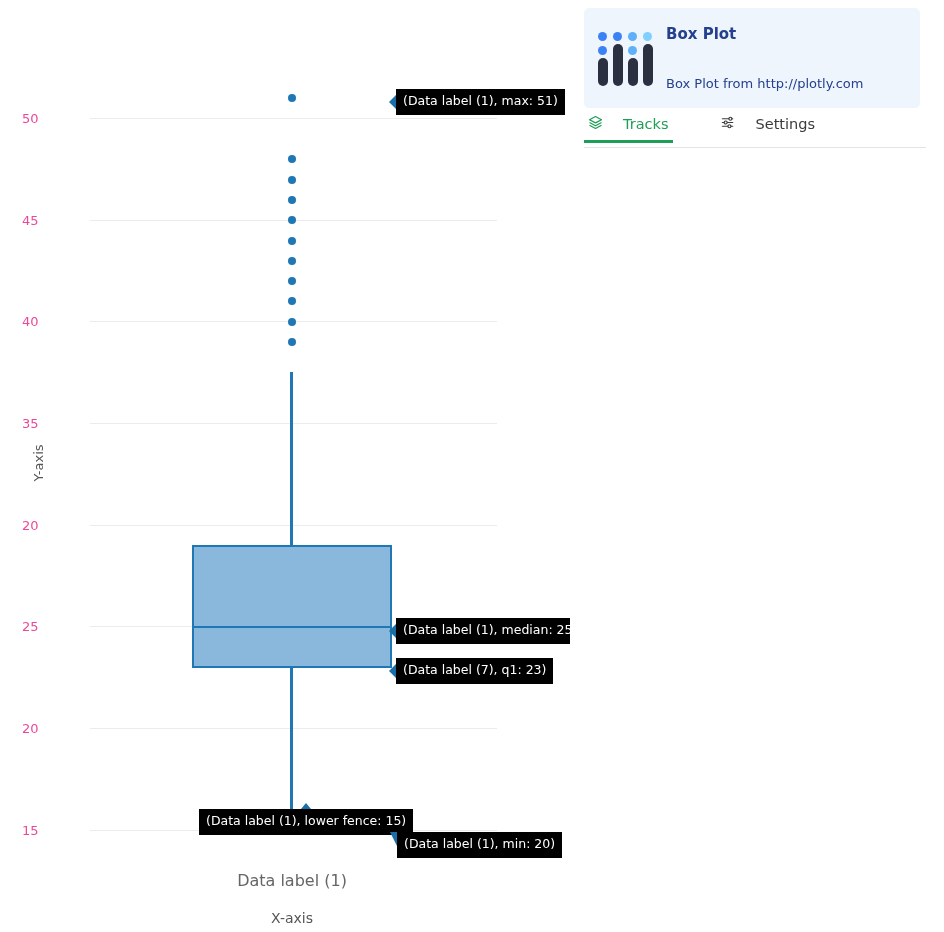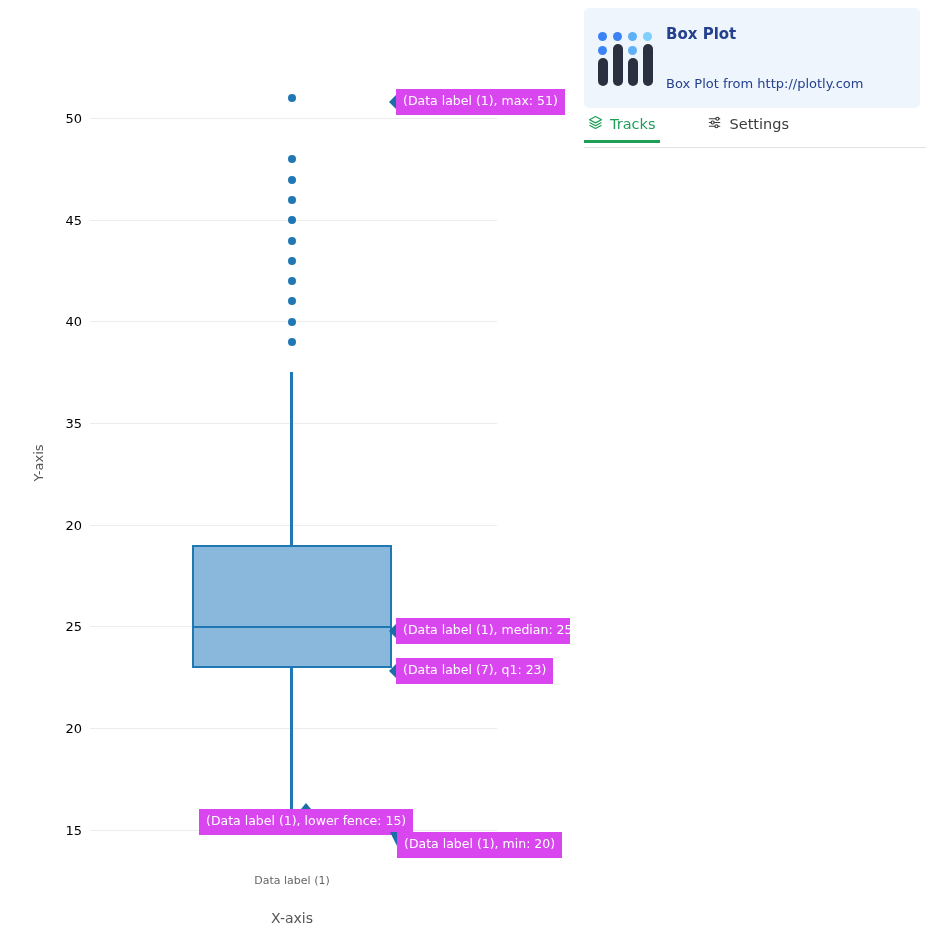--- a/index.html
+++ b/index.html
@@ -9,39 +9,39 @@
     font-family:"DejaVu Sans","Liberation Sans",sans-serif;
     color:#333;
     overflow:hidden;
     position:relative;
   }
 
   
   #chart-area{position:absolute;left:0;top:0;width:570px;height:932px;}
 
   .gridline{position:absolute;left:90px;width:407px;height:1px;background:#ececec;}
-  .ytick{position:absolute;right:0;width:60px;text-align:right;font-size:13px;color:#000000;
+  .ytick{position:absolute;right:0;width:60px;text-align:left;font-size:13px;color:#ec4899;
          transform:translateY(-50%);}
   .ytick-wrap{position:absolute;left:10px;width:72px;}
 
   #y-axis-title{
     position:absolute;left:38px;top:463px;
     font-size:13px;color:#555;
     transform:translate(-50%,-50%) rotate(-90deg);
     white-space:nowrap;
   }
   #x-axis-title{
     position:absolute;left:292px;top:918px;
     font-size:14px;color:#555;
     transform:translate(-50%,-50%);
     white-space:nowrap;
   }
   #x-category-label{
     position:absolute;left:292px;top:880px;
-    font-size:11px;color:#666;
+    font-size:16px;color:#666;
     transform:translate(-50%,-50%);
     white-space:nowrap;
   }
 
   
   .whisker-line{position:absolute;width:3px;background:#1f77b4;left:290px;}
 
   
   #box-rect{
     position:absolute;
@@ -56,21 +56,21 @@
 
   
   .outlier{
     position:absolute;width:8px;height:8px;border-radius:50%;
     background:#1f77b4;transform:translate(-50%,-50%);
   }
 
   
   .tip{
     position:absolute;
-    background:#d946ef;
+    background:#000000;
     color:#ffffff;
     font-size:12.5px;
     line-height:1;
     padding:6px 7px 7px 7px;
     white-space:nowrap;
     font-family:"DejaVu Sans","Liberation Sans",sans-serif;
   }
   .tip.left-arrow::before{
     content:"";position:absolute;left:-7px;top:50%;
     transform:translateY(-50%);
@@ -109,21 +109,21 @@
   #plugin-icon .bar{position:absolute;width:10px;border-radius:5px;background:#2b3040;}
   #plugin-text{display:flex;flex-direction:column;justify-content:center;gap:27px;}
   #plugin-title{font-size:15px;font-weight:bold;color:#24408e;margin-bottom:6px;}
   #plugin-subtitle{font-size:13px;color:#24408e;}
 
   #tabs{
     position:absolute;left:14px;top:115px;width:342px;height:32px;
     border-bottom:1px solid #e3e3e3;display:flex;align-items:flex-start;
   }
   .tab{
-    display:flex;align-items:center;gap:7px;
+    display:flex;align-items:center;gap:20px;
     font-size:14.5px;padding:0 4px 9px 4px;cursor:pointer;
     color:#3b3b3b;position:relative;justify-content:space-between;
   }
   .tab.active{color:#1e9e57;font-weight:normal;}
   .tab.active::after{
     content:"";position:absolute;left:0;right:0;bottom:-1px;height:3px;background:#1e9e57;
   }
   #tab-settings{margin-left:44px;}
 </style>
 </head>

